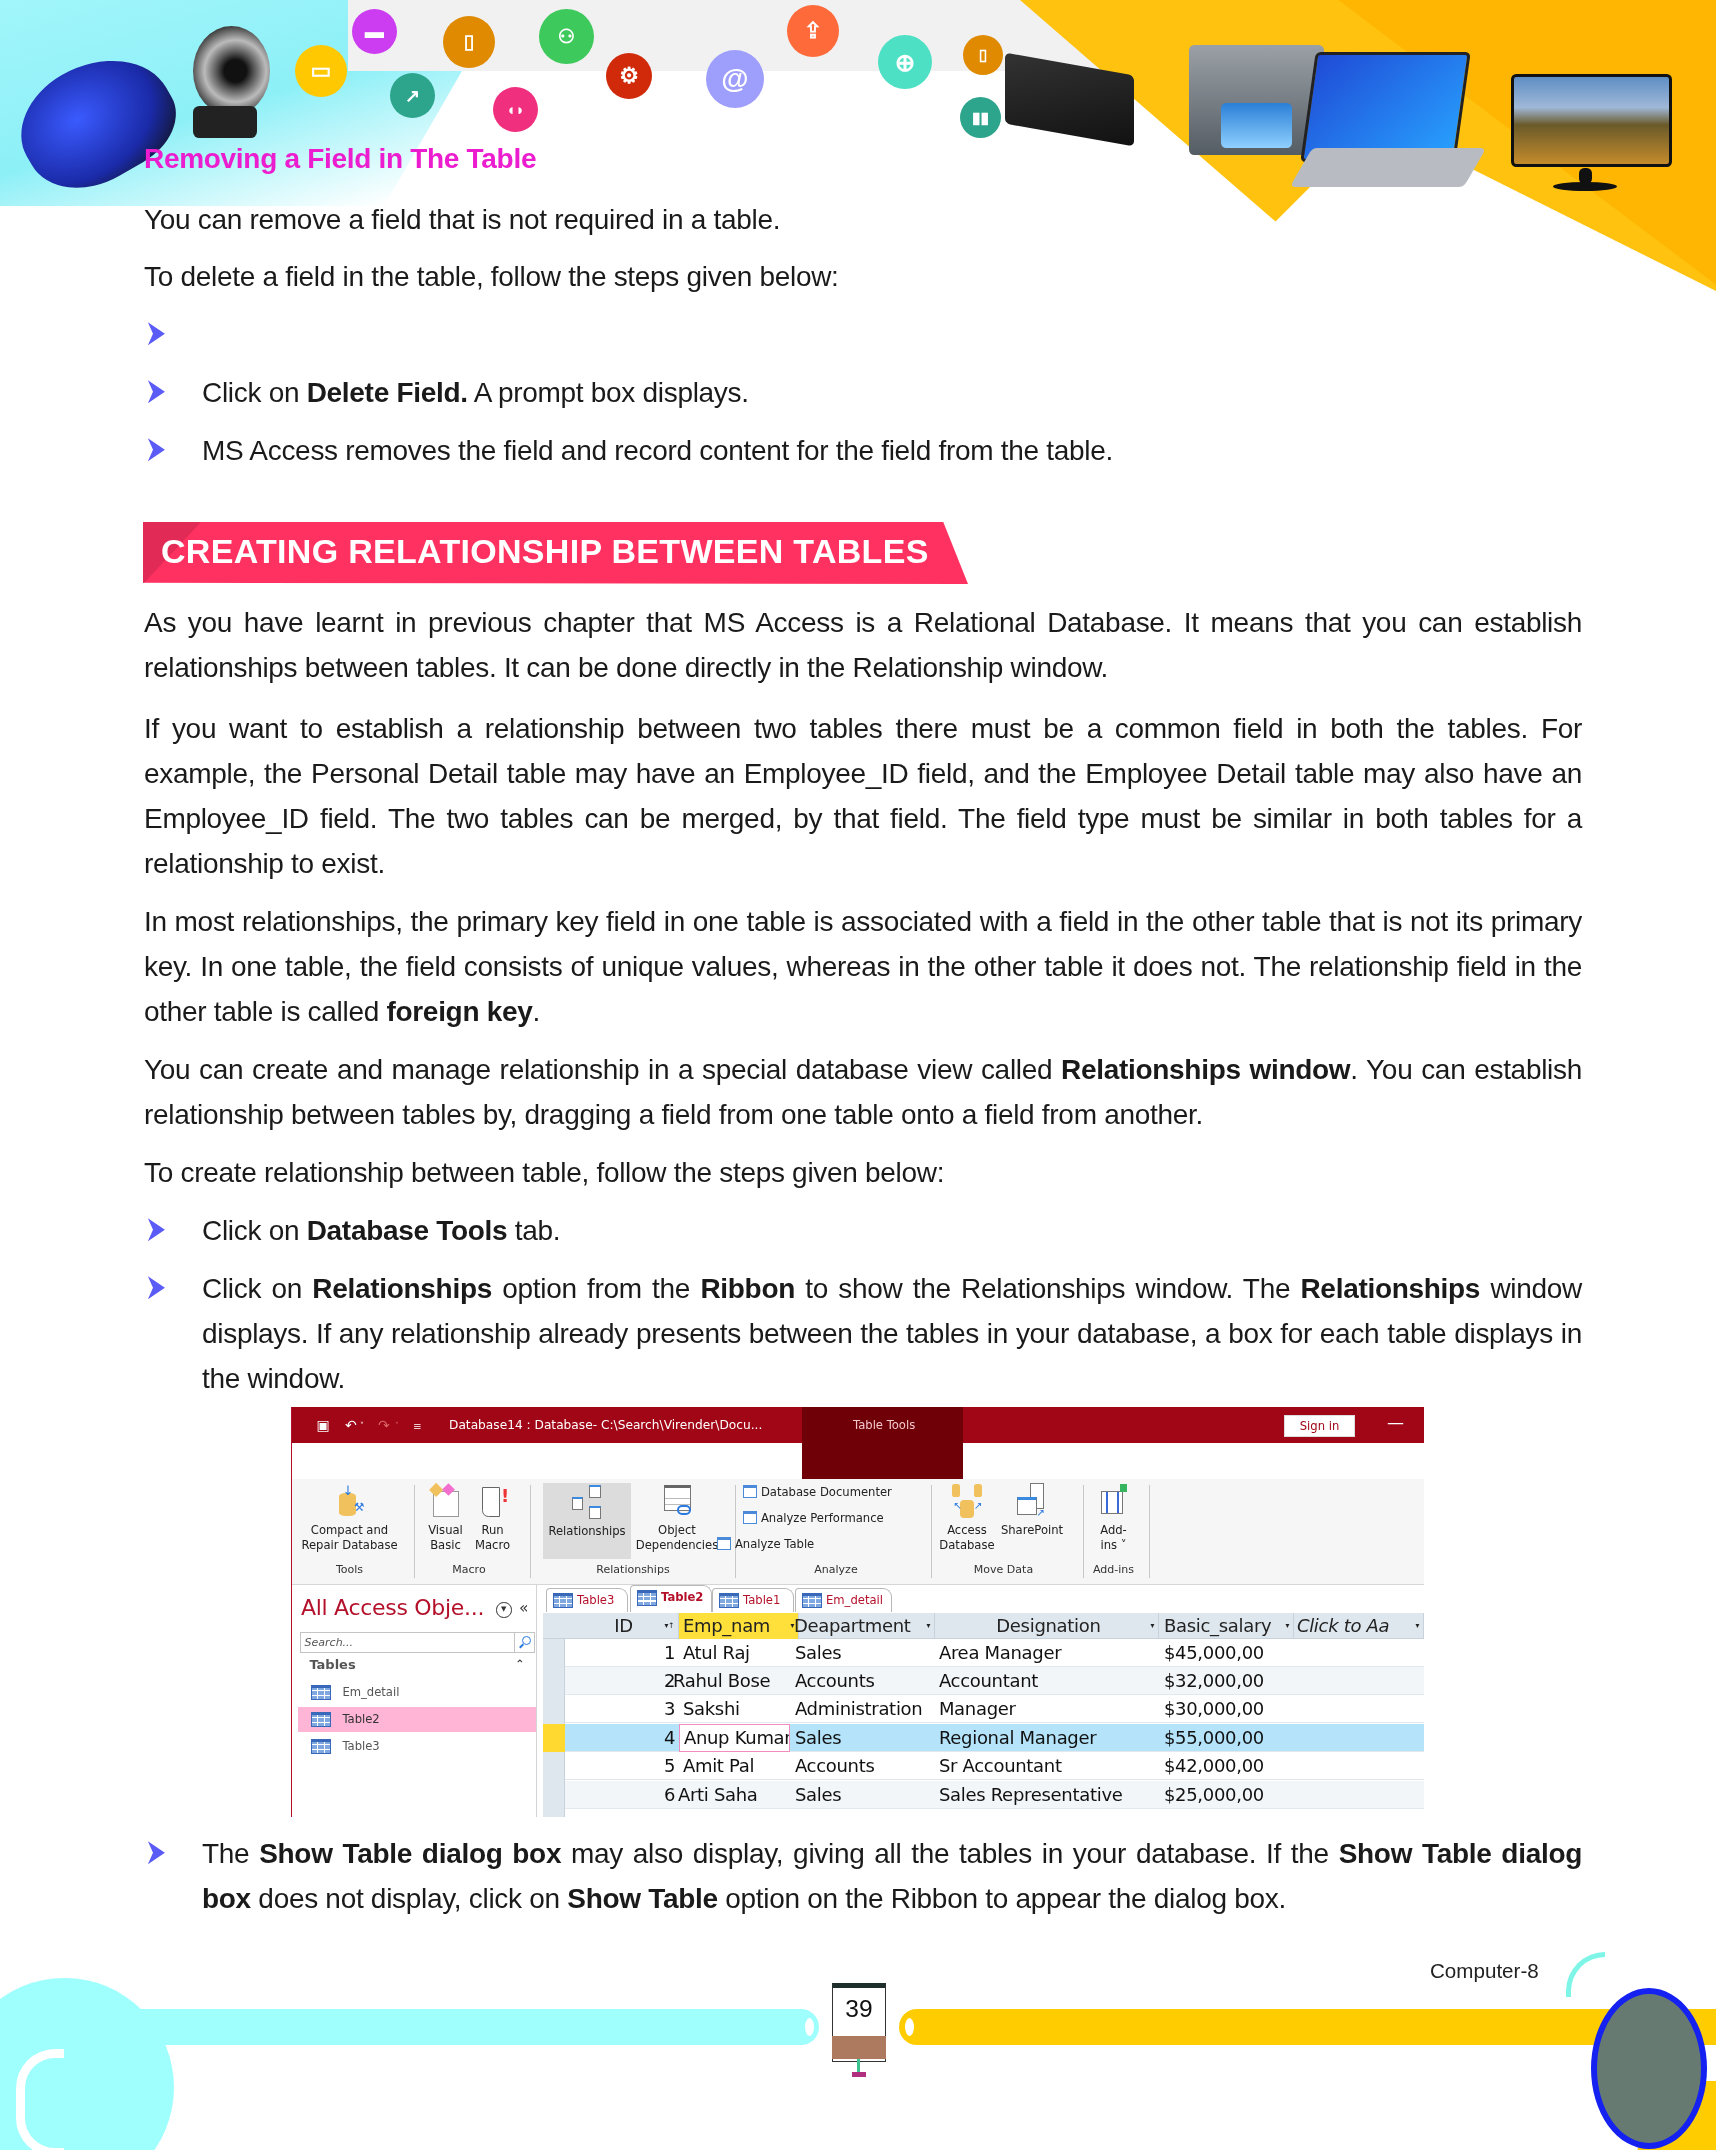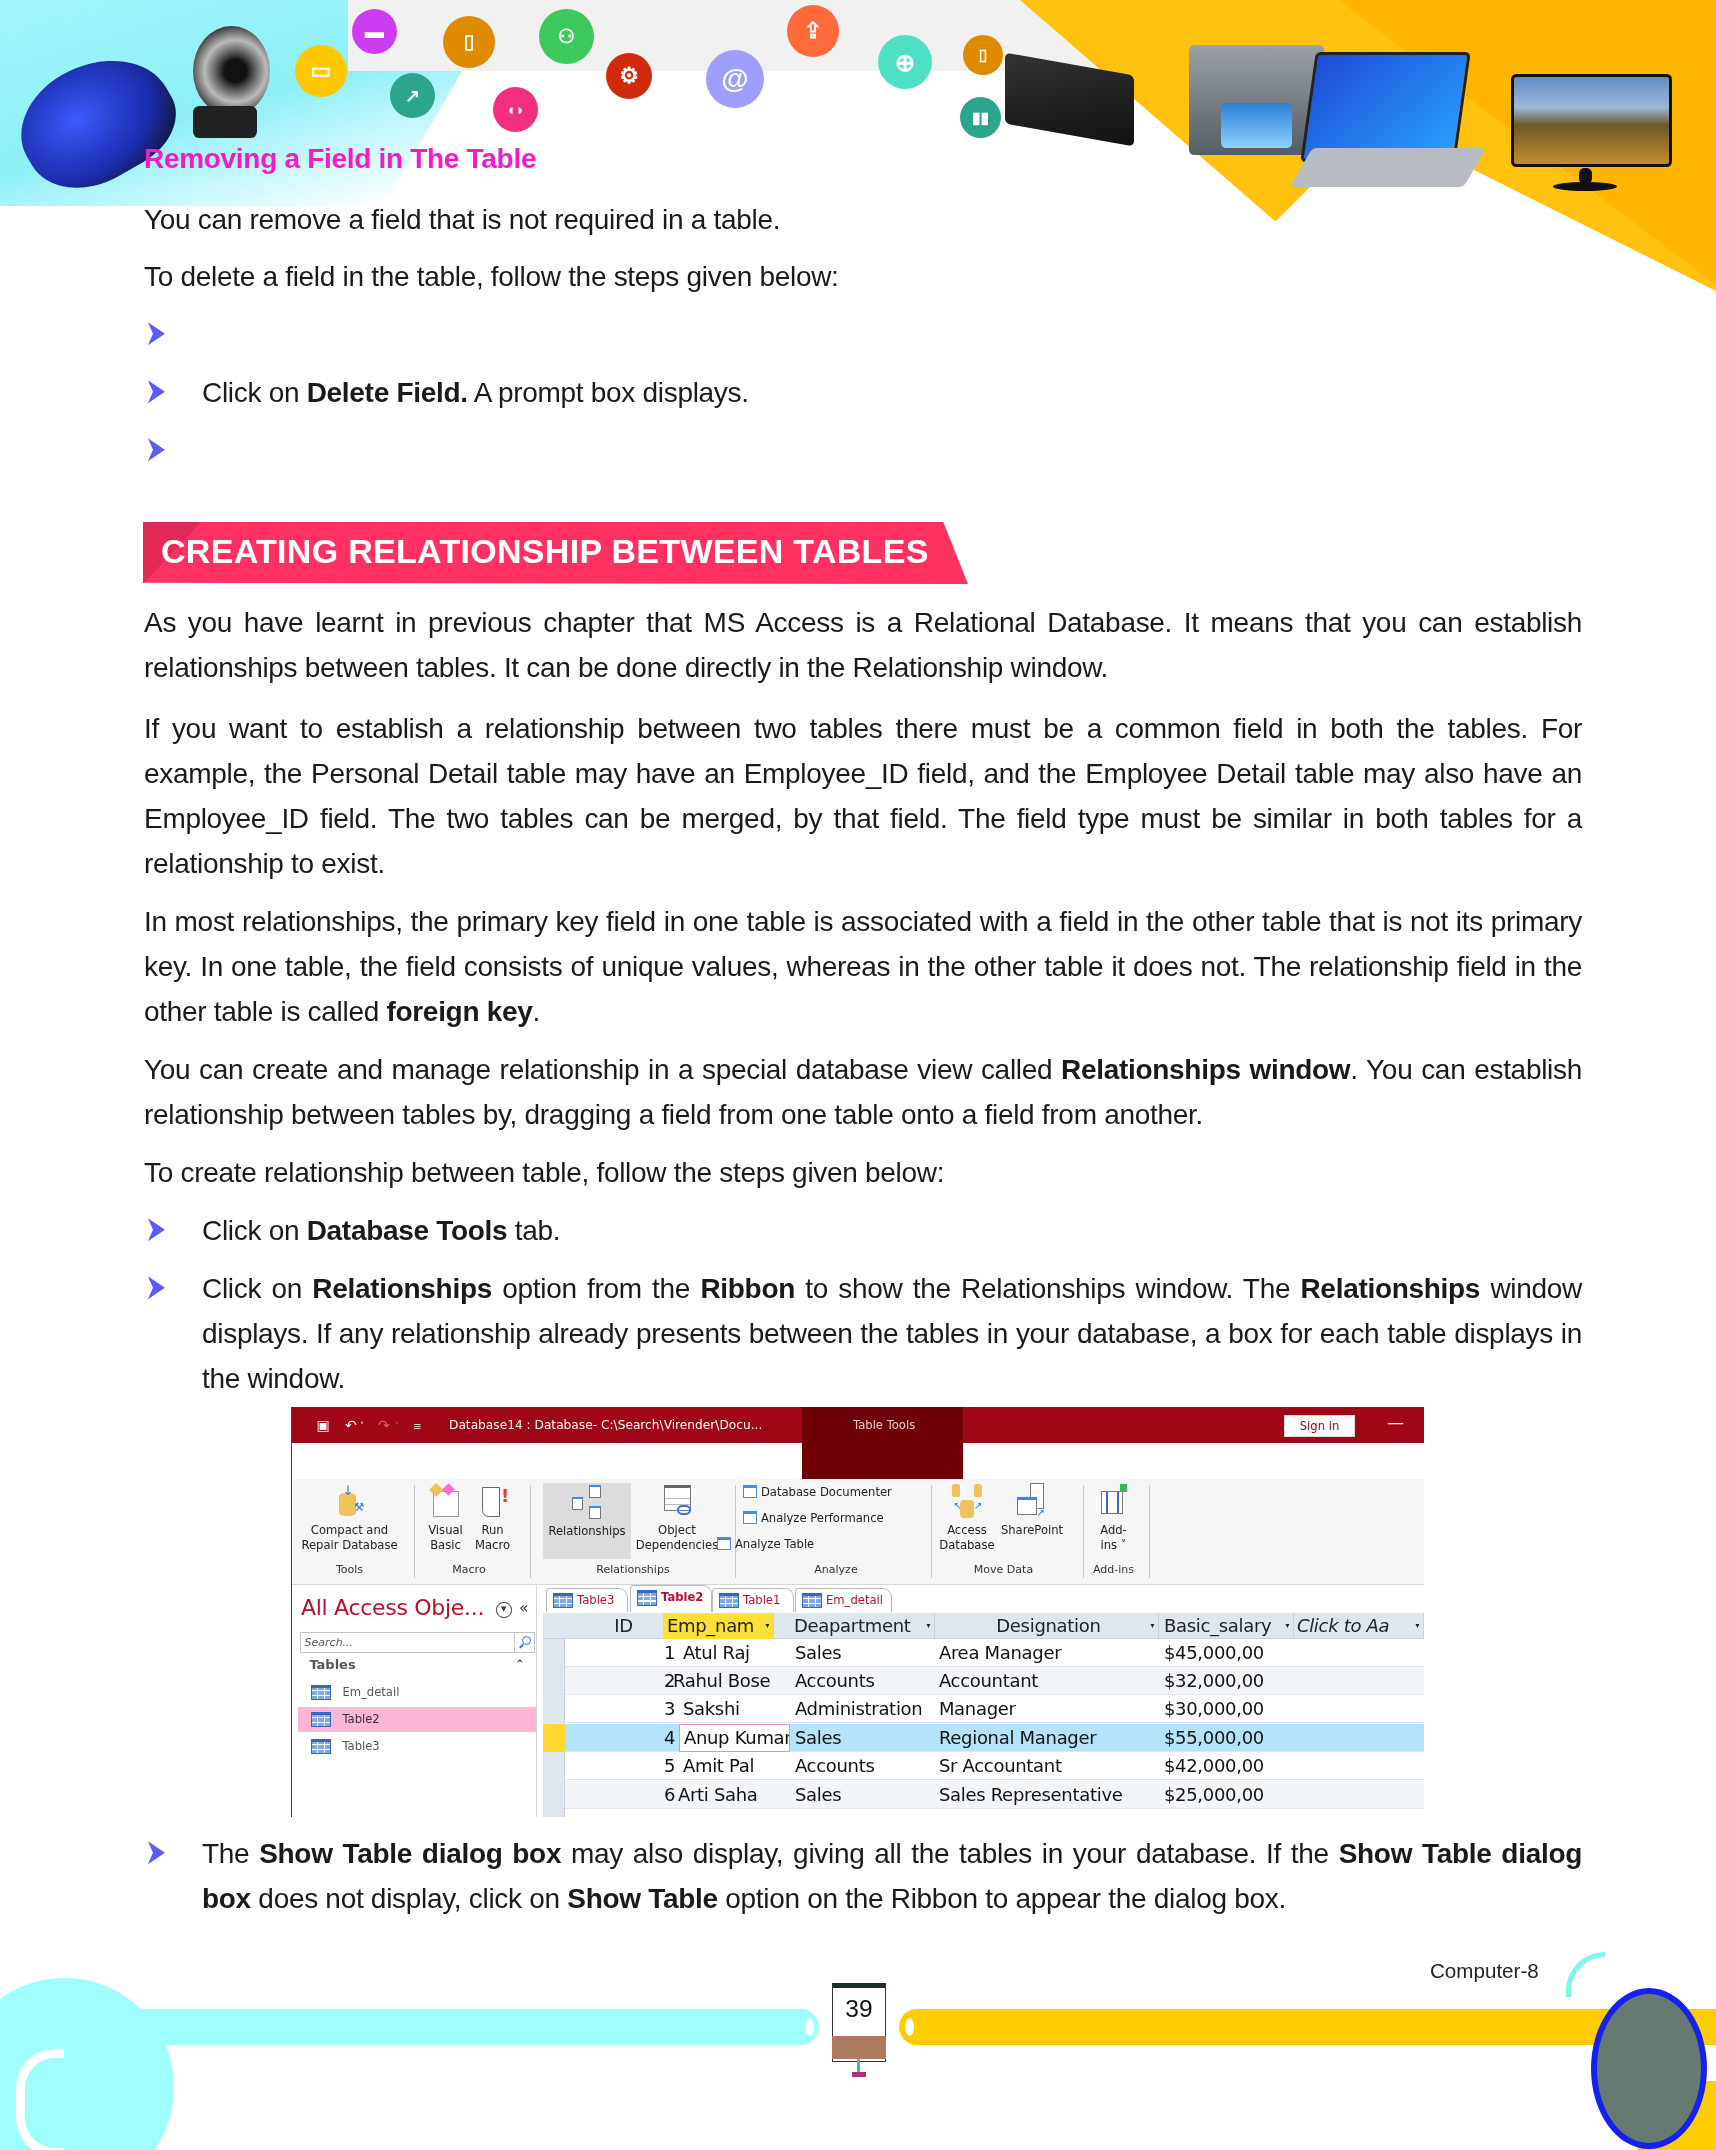--- a/index.html
+++ b/index.html
@@ -158,20 +158,21 @@
 
 <div class="bullet" style="top:312px">
   <span class="arrow"></span>
 </div>
 <div class="bullet" style="top:370px">
   <span class="arrow"></span>
   <span>Click on </span><b>Delete Field.</b><span> A prompt box displays.</span>
 </div>
 <div class="bullet" style="top:428px">
   <span class="arrow"></span>
+  <span>MS Access removes the field and record content for the field from the table.</span>
 </div>
 
 <div class="banner">
     <div class="fold"></div>
   </div>
 <div class="banner-text">CREATING RELATIONSHIP BETWEEN TABLES</div>
 
 <div class="p j" style="top:600px">As you have learnt in previous chapter that MS Access is a Relational Database. It means that you can establish relationships between tables. It can be done directly in the Relationship window.</div>
 <div class="p j" style="top:706px">If you want to establish a relationship between two tables there must be a common field in both the tables. For example, the Personal Detail table may have an Employee_ID field, and the Employee Detail table may also have an Employee_ID field. The two tables can be merged, by that field. The field type must be similar in both tables for a relationship to exist.</div>
 <div class="p j" style="top:899px">
@@ -318,21 +319,21 @@
   <div class="dtabs">
     <div class="dtab" style="left:0;width:82px"><span class="tbl-ico"></span><span>Table3</span></div>
     <div class="dtab active" style="left:84px;width:82px;z-index:2"><span class="tbl-ico"></span><span>Table2</span></div>
     <div class="dtab" style="left:166px;width:82px"><span class="tbl-ico"></span><span>Table1</span></div>
     <div class="dtab" style="left:249px;width:97px"><span class="tbl-ico"></span><span>Em_detail</span></div>
   </div>
 
   <div class="grid">
     <div class="grid-hdr">
       <div class="gh" style="left:22px;width:114px;text-align:center"><span>ID</span><span class="dd">▾↑</span></div>
-      <div class="gh sel" style="left:120px;width:111px"><span>Emp_nam</span><span class="dd">▾</span></div>
+      <div class="gh sel" style="left:136px;width:120px"><span>Emp_nam</span><span class="dd">▾</span></div>
       <div class="gh" style="left:247px;width:145px"><span>Deapartment</span><span class="dd">▾</span></div>
       <div class="gh" style="left:392px;width:224px;text-align:center"><span>Designation</span><span class="dd">▾</span></div>
       <div class="gh" style="left:617px;width:134px"><span>Basic_salary</span><span class="dd">▾</span></div>
       <div class="gh ital" style="left:750px;width:131px"><span>Click to Aa</span><span class="dd">▾</span></div>
     </div>
     <div class="selector"></div>
 
     <div class="grow" style="top:26px">
       <div class="gc num" style="left:0;width:114px">1</div>
       <div class="gc" style="left:114px;width:111px">Atul Raj</div>

